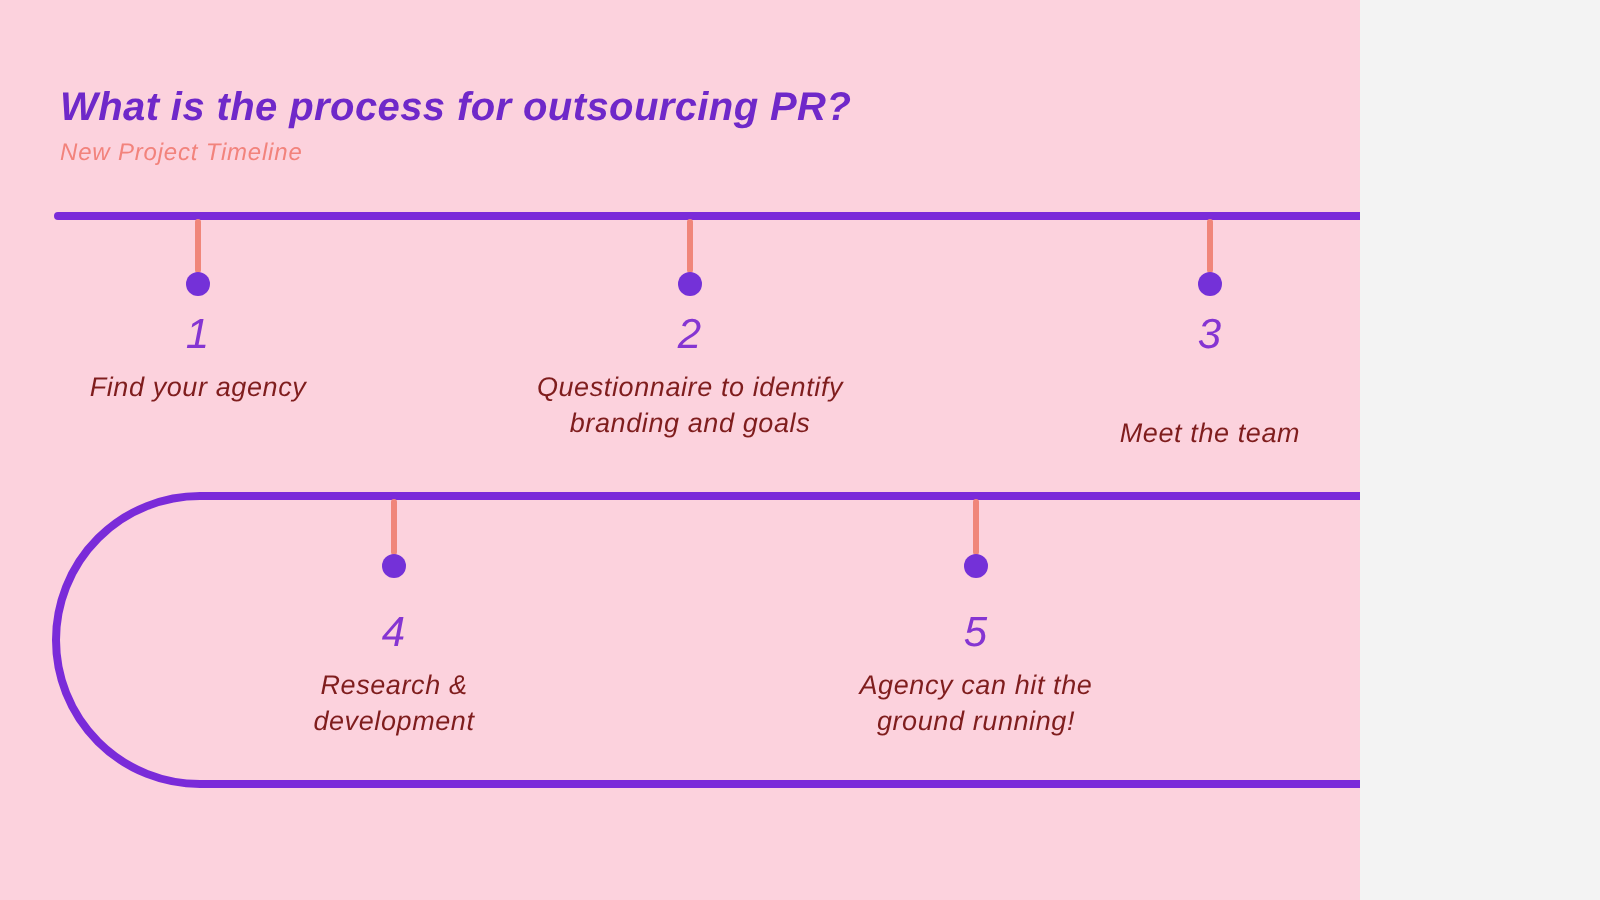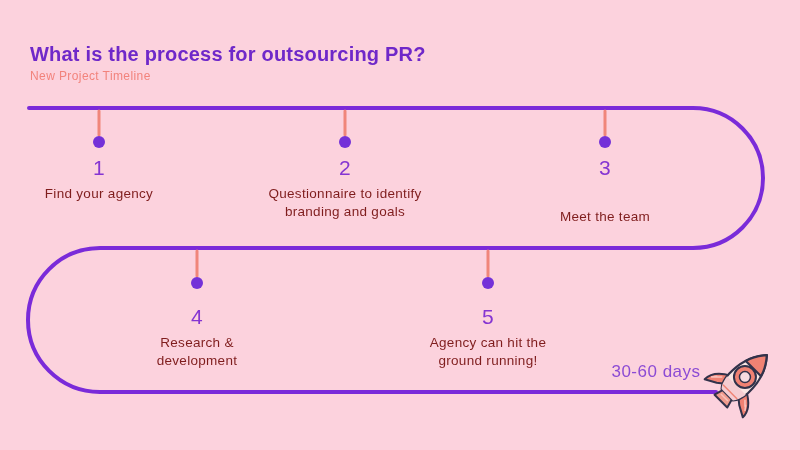--- a/index.html
+++ b/index.html
@@ -2,24 +2,25 @@
 <html><head>
 <meta charset="utf-8">
 <style>
   html,body { margin:0; padding:0; }
   body {
     font-family: "Liberation Sans", sans-serif;
     background: #f3f3f3;
   }
   .slide {
     position: relative;
-    width: 800px;
+    width: 680px;
     height: 450px;
     background: #FCD2DD;
     overflow: hidden;
+    font-style: italic;
   }
   .title {
     position: absolute;
     left: 30px;
     top: 43px;
     margin: 0;
     font-size: 20px;
     font-weight: 800;
     letter-spacing: 0.2px;
     color: #6F28C9;
@@ -116,21 +117,20 @@
   </div>
   <div class="step s4">
     <div class="num">4</div>
     <div class="lbl">Research &amp; development</div>
   </div>
   <div class="step s5">
     <div class="num">5</div>
     <div class="lbl">Agency can hit the ground running!</div>
   </div>
 
-  <div class="duration">30-60 days</div>
 
   <svg class="rocket-svg" width="104" height="104" viewBox="0 0 104 104">
     <g transform="translate(52,52) rotate(45)">
 
       <path d="M -11,2 C -22,8 -27,15 -27,23 L -16,17 L -11,13 Z" fill="#F08273" stroke="#32324A" stroke-width="2" stroke-linejoin="round"></path>
       <path d="M 11,2 C 22,8 27,15 27,23 L 16,17 L 11,13 Z" fill="#F08273" stroke="#32324A" stroke-width="2" stroke-linejoin="round"></path>
       <path d="M -20,12 L -24,17 M -16,9 L -21,14" stroke="#F9C2BB" stroke-width="1.5" fill="none"></path>
       <path d="M 20,12 L 24,17 M 16,9 L 21,14" stroke="#F9C2BB" stroke-width="1.5" fill="none"></path>
 
       <path d="M -6,16 L 6,16 L 9,27 L -9,27 Z" fill="#EF9B8D" stroke="#32324A" stroke-width="2" stroke-linejoin="round"></path>

